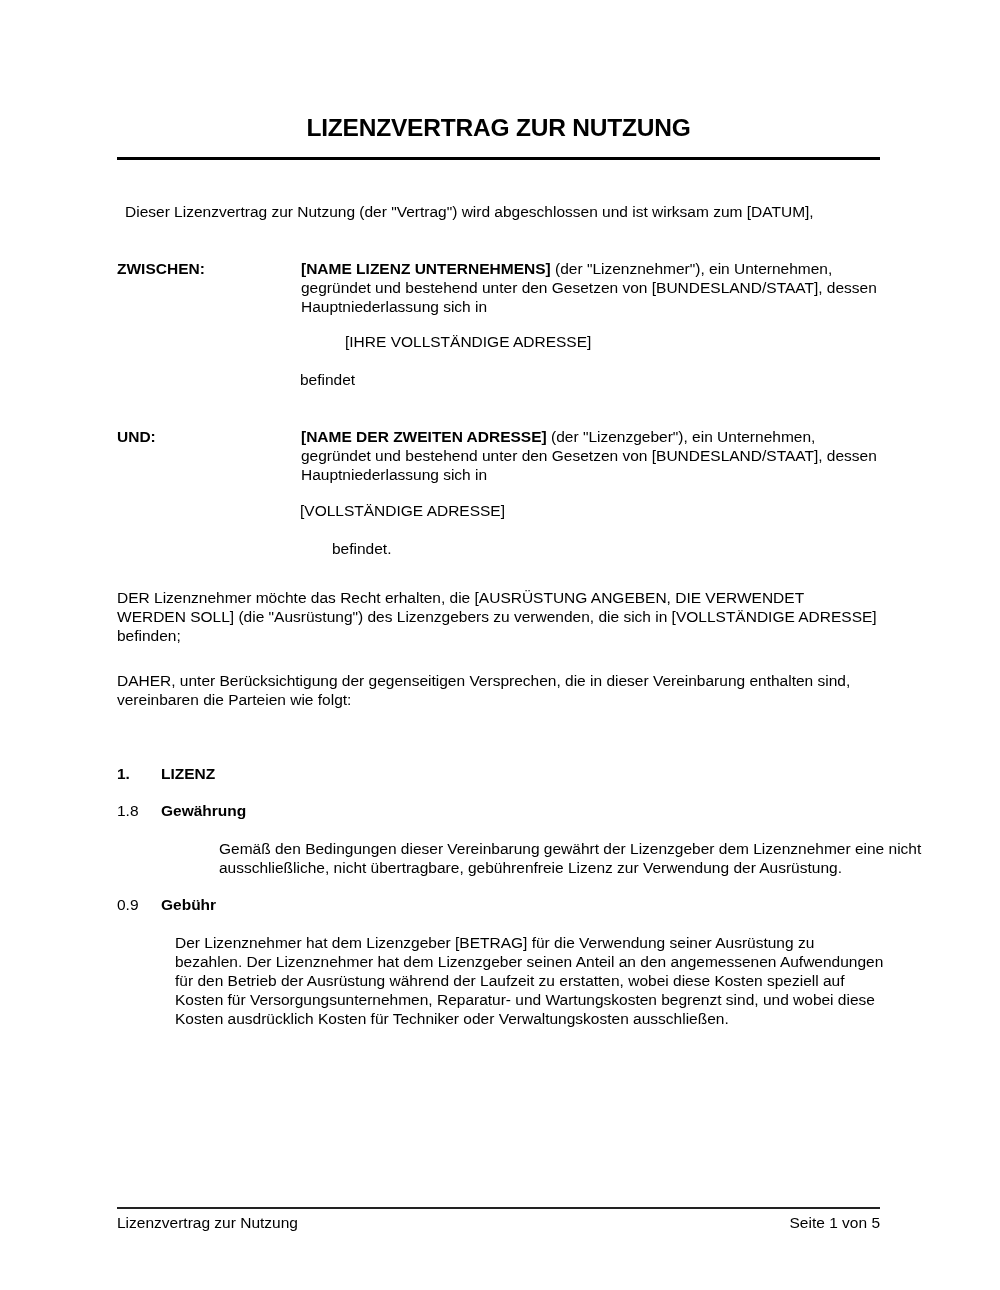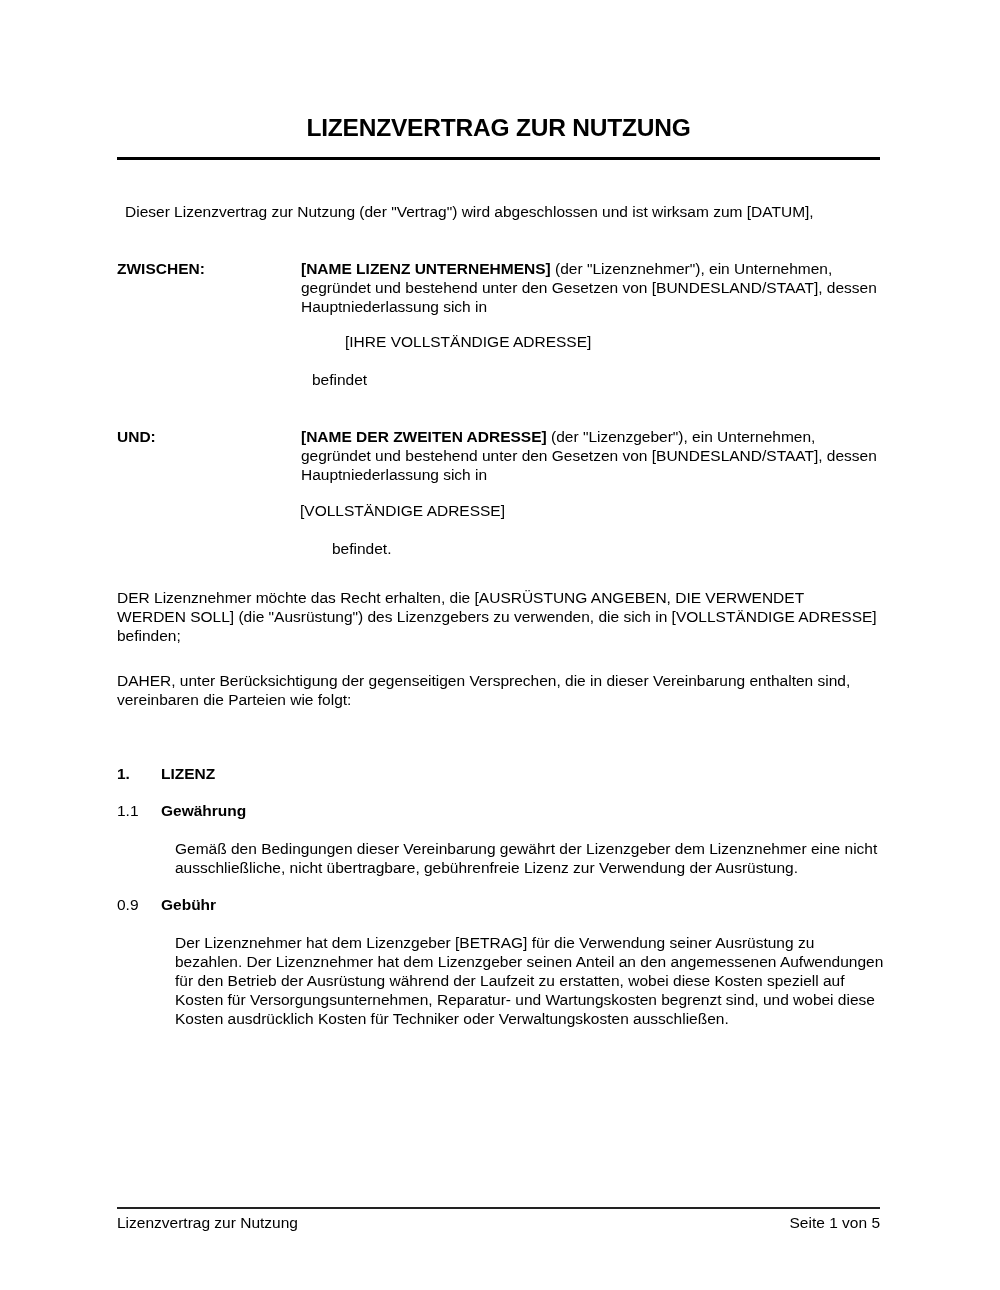--- a/index.html
+++ b/index.html
@@ -32,38 +32,38 @@
 <div class="abs title">LIZENZVERTRAG ZUR NUTZUNG</div>
 <div class="abs rule-top"></div>
 
 <div class="abs intro p">Dieser Lizenzvertrag zur Nutzung (der "Vertrag") wird abgeschlossen und ist wirksam zum [DATUM],</div>
 
 <div class="abs party-label" style="top:260px;">ZWISCHEN:</div>
 <div class="abs party-text" style="top:259px;">
   <span class="b">[NAME LIZENZ UNTERNEHMENS]</span><span> (der "Lizenznehmer"), ein Unternehmen, gegründet und bestehend unter den Gesetzen von [BUNDESLAND/STAAT], dessen Hauptniederlassung sich in</span>
 </div>
 <div class="abs" style="left:300px; top:333px;margin-left:45px;">[IHRE VOLLSTÄNDIGE ADRESSE]</div>
-<div class="abs" style="left:312px; top:371px;">befindet</div>
+<div class="abs" style="left:300px; top:371px;">befindet</div>
 
 <div class="abs party-label" style="top:428px;">UND:</div>
 <div class="abs party-text" style="top:427px;">
   <span class="b">[NAME DER ZWEITEN ADRESSE]</span><span> (der "Lizenzgeber"), ein Unternehmen, gegründet und bestehend unter den Gesetzen von [BUNDESLAND/STAAT], dessen Hauptniederlassung sich in</span>
 </div>
 <div class="abs" style="left:300px; top:502px;">[VOLLSTÄNDIGE ADRESSE]</div>
 <div class="abs" style="left:300px; top:540px;margin-left:32px;">befindet.</div>
 
 <div class="abs para" style="top:588px;">DER Lizenznehmer möchte das Recht erhalten, die [AUSRÜSTUNG ANGEBEN, DIE VERWENDET WERDEN SOLL] (die "Ausrüstung") des Lizenzgebers zu verwenden, die sich in [VOLLSTÄNDIGE ADRESSE] befinden;</div>
 <div class="abs para" style="top:671px;">DAHER, unter Berücksichtigung der gegenseitigen Versprechen, die in dieser Vereinbarung enthalten sind, vereinbaren die Parteien wie folgt:</div>
 
 <div class="abs sec-num b" style="top:765px;">1.</div>
 <div class="abs sec-title" style="top:765px;">LIZENZ</div>
 
-<div class="abs sec-num" style="top:802px;">1.1</div>
+<div class="abs sec-num" style="top:802px;">1.8</div>
 <div class="abs sec-title" style="top:802px;">Gewährung</div>
-<div class="abs body-text" style="top:839px;">Gemäß den Bedingungen dieser Vereinbarung gewährt der Lizenzgeber dem Lizenznehmer eine nicht ausschließliche, nicht übertragbare, gebührenfreie Lizenz zur Verwendung der Ausrüstung.</div>
+<div class="abs body-text" style="top:839px;margin-left:44px;">Gemäß den Bedingungen dieser Vereinbarung gewährt der Lizenzgeber dem Lizenznehmer eine nicht ausschließliche, nicht übertragbare, gebührenfreie Lizenz zur Verwendung der Ausrüstung.</div>
 
 <div class="abs sec-num" style="top:896px;">0.9</div>
 <div class="abs sec-title" style="top:896px;">Gebühr</div>
 <div class="abs body-text" style="top:933px;">Der Lizenznehmer hat dem Lizenzgeber [BETRAG] für die Verwendung seiner Ausrüstung zu bezahlen. Der Lizenznehmer hat dem Lizenzgeber seinen Anteil an den angemessenen Aufwendungen für den Betrieb der Ausrüstung während der Laufzeit zu erstatten, wobei diese Kosten speziell auf Kosten für Versorgungsunternehmen, Reparatur- und Wartungskosten begrenzt sind, und wobei diese Kosten ausdrücklich Kosten für Techniker oder Verwaltungskosten ausschließen.</div>
 
 <div class="abs rule-foot"></div>
 <div class="abs foot-left">Lizenzvertrag zur Nutzung</div>
 <div class="abs foot-right">Seite 1 von 5</div>
 
 </body></html>

